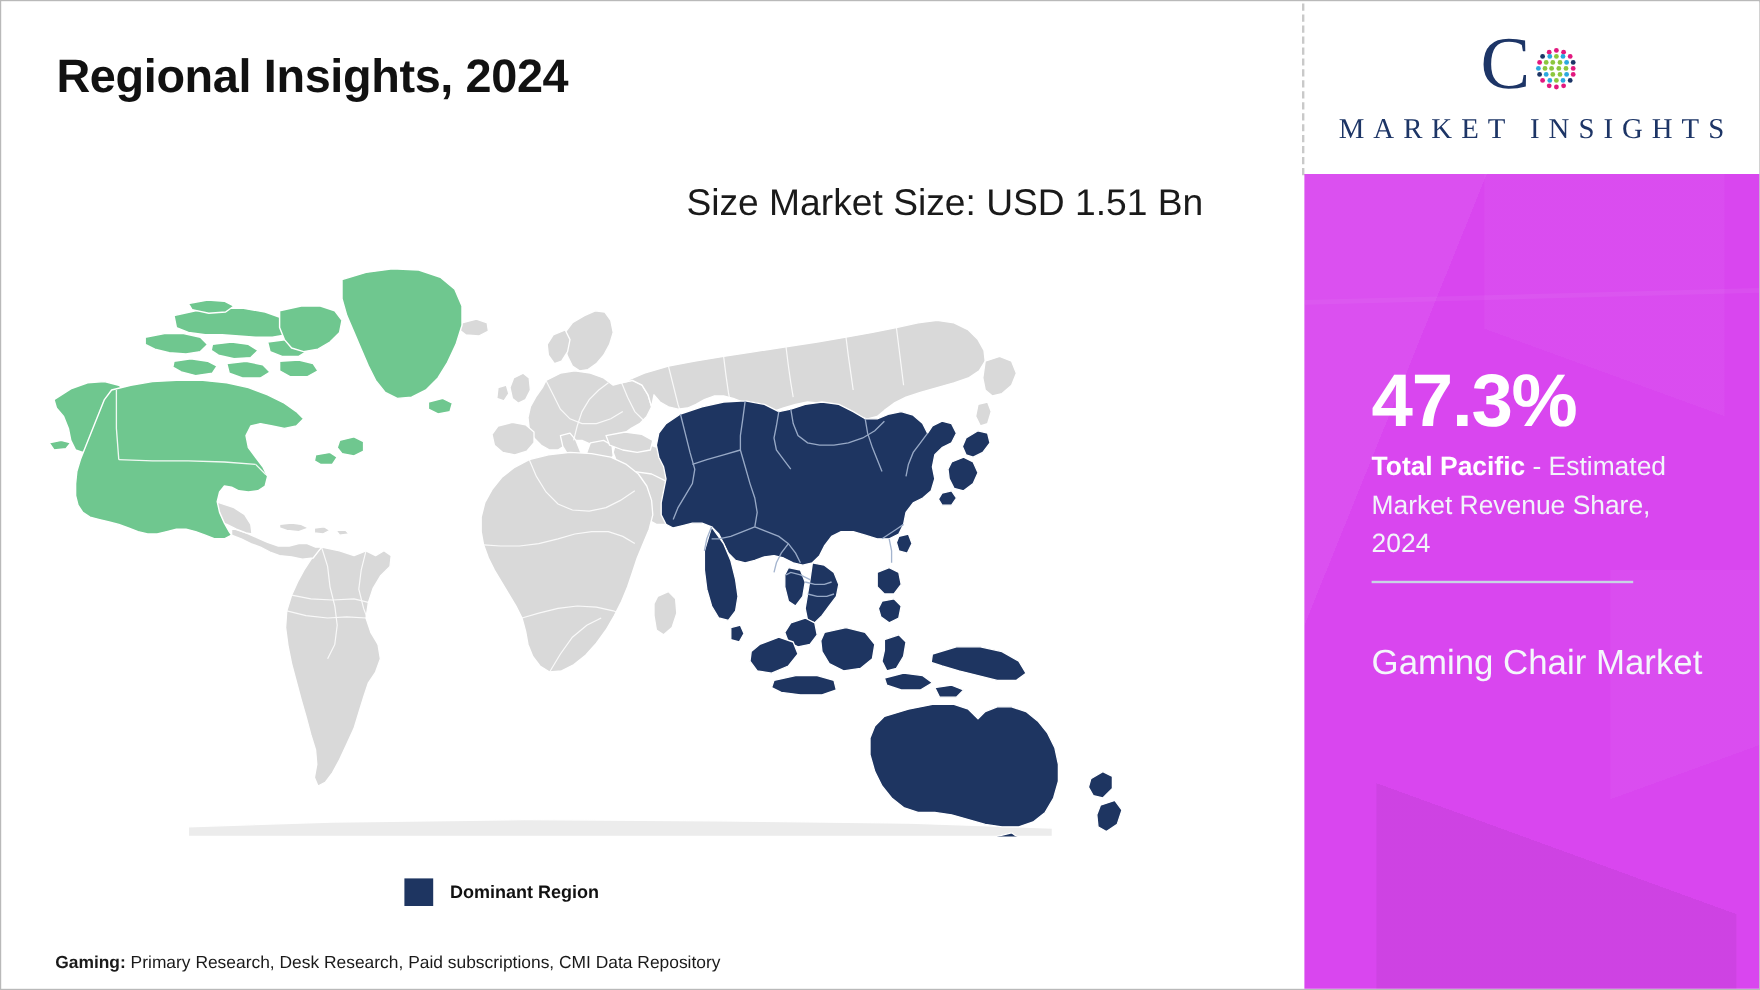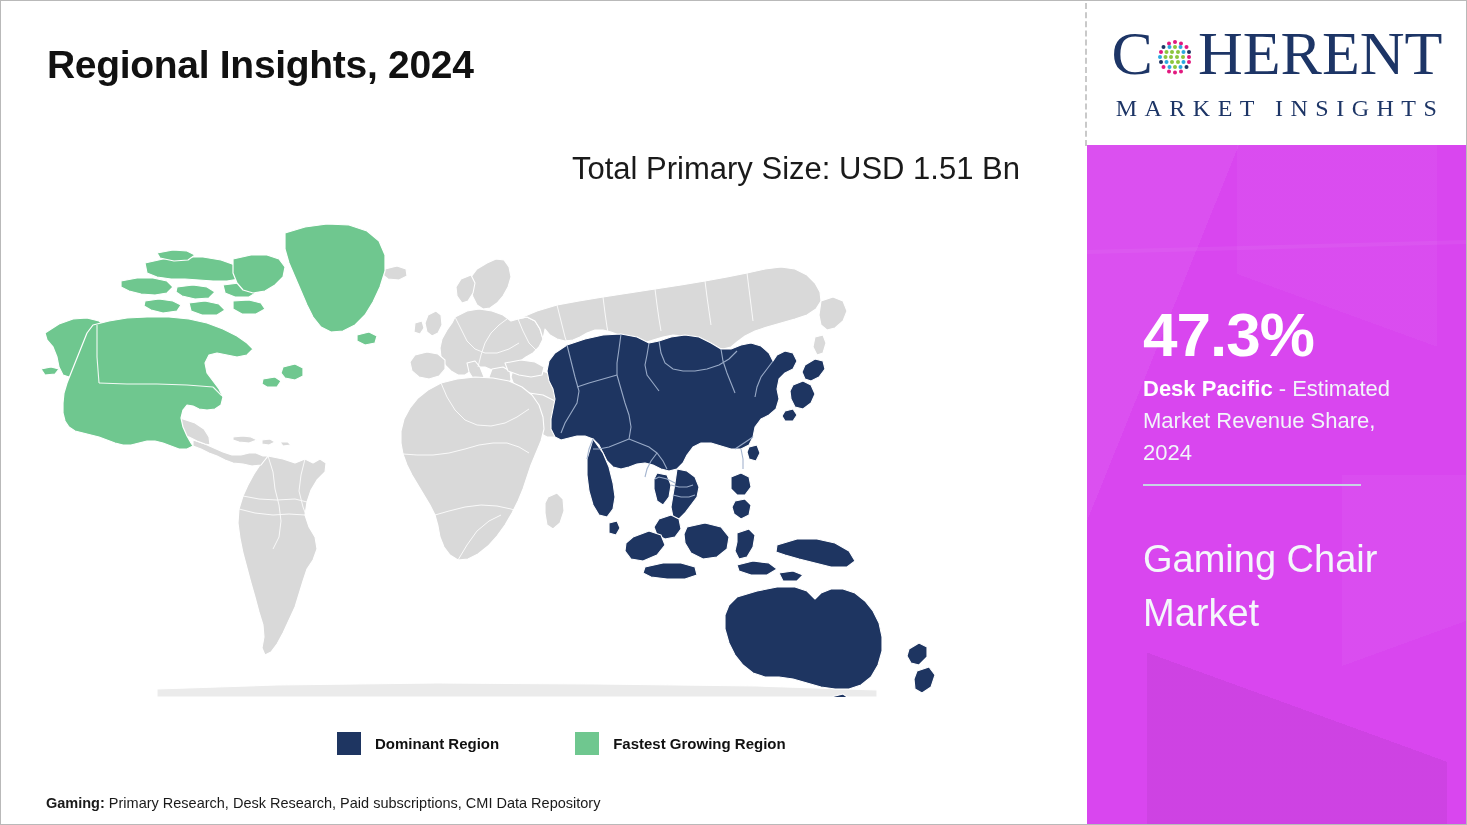--- a/index.html
+++ b/index.html
@@ -41,21 +41,21 @@
 
   
   .map-wrap{
     position:absolute;left:36px;top:196px;width:940px;height:500px;
   }
   .map-wrap svg{display:block;width:100%;height:100%;}
 
   
   .legend{
     position:absolute;left:336px;top:731px;
-    display:flex;align-items:center;gap:76px;
+    display:flex;align-items:center;gap:56px;
   }
   .legend-item{display:flex;align-items:center;gap:14px;}
   .legend-swatch{width:24px;height:23px;display:block;}
   .legend-swatch.dominant{background:#1e3561;}
   .legend-swatch.fastest{background:#6fc78f;}
   .legend-label{
     font-size:15px;font-weight:bold;color:#111111;white-space:nowrap;
   }
 
   
@@ -134,34 +134,34 @@
     position:absolute;left:56px;top:228px;width:282px;
     font-size:22px;color:#f2f5fa;line-height:1.45;font-weight:300;
   }
   .stat-desc b{font-weight:bold;color:#ffffff;}
   .stat-rule{
     position:absolute;left:56px;top:339px;width:218px;height:2px;
     background:#c8d3e4;
   }
   .stat-market{
     position:absolute;left:56px;top:388px;width:290px;
-    font-size:38px;color:#f4f7fb;line-height:1.42;font-weight:300;
+    font-size:29px;color:#f4f7fb;line-height:1.42;font-weight:300;
   }
 </style>
 </head>
 <body>
 
 <div class="page">
 
   <div class="left-panel">
 
     <div class="page-title">Regional Insights, 2024</div>
 
     <div class="market-size">
-      <span>Total Primary Size: </span><span class="ms-value">USD 1.51 Bn</span>
+      <span>Size Market Size: </span><span class="ms-value">USD 1.51 Bn</span>
     </div>
 
     <div class="map-wrap">
       <svg viewBox="0 0 940 500" preserveAspectRatio="xMidYMid meet">
 
         <g fill="#d9d9d9" stroke="#ffffff" stroke-width="1.1" stroke-linejoin="round">
 
           <path d="M231 259 L246 262 L258 266 L268 262 L276 266 L283 262 L289 266 L288 275 L280 283 L274 293 L270 305 L268 318 L272 330 L278 340 L280 352 L276 363 L270 372 L266 384 L262 397 L258 410 L252 423 L246 436 L240 447 L234 455 L228 458 L225 451 L227 440 L226 428 L222 415 L218 400 L214 386 L210 371 L206 356 L203 341 L201 326 L202 312 L206 299 L211 288 L217 277 L223 268 Z"></path>
 
           <path d="M156 243 L168 247 L177 251 L186 255 L195 258 L204 258 L212 256 L219 256 L226 259 L231 259 L224 268 L215 269 L206 267 L196 266 L188 263 L180 259 L172 256 L164 252 L156 249 Z"></path>
@@ -321,24 +321,20 @@
           <path d="M704 252 L706 262 L706 272"></path>
         </g>
 
       </svg>
     </div>
 
     <div class="legend">
       <div class="legend-item">
         <span class="legend-swatch dominant"></span>
         <span class="legend-label">Dominant Region</span>
-      </div>
-      <div class="legend-item">
-        <span class="legend-swatch fastest"></span>
-        <span class="legend-label">Fastest Growing Region</span>
       </div>
     </div>
 
     <div class="source">
       <b>Gaming:</b><span> Primary Research, Desk Research, Paid subscriptions, CMI Data Repository</span>
     </div>
 
   </div>
 
   <div class="v-dash"></div>
@@ -377,35 +373,34 @@
           <circle cx="10.5" cy="32" r="2.0" fill="#e2197f"></circle>
           <circle cx="16.5" cy="32" r="2.0" fill="#2ba9e0"></circle>
           <circle cx="22" cy="32" r="2.0" fill="#8cc63e"></circle>
           <circle cx="27.5" cy="32" r="2.0" fill="#2ba9e0"></circle>
           <circle cx="33.5" cy="32" r="2.0" fill="#1d3566"></circle>
           <circle cx="16" cy="36.5" r="2.0" fill="#e2197f"></circle>
           <circle cx="22" cy="37.5" r="2.0" fill="#e2197f"></circle>
           <circle cx="28" cy="36.5" r="2.0" fill="#e2197f"></circle>
         </g>
       </svg>
-      <span class="logo-rest">HERENT</span>
     </div>
     <div class="logo-sub">MARKET INSIGHTS</div>
   </div>
 
   <div class="stat-panel">
     <div class="tex tex1"></div>
     <div class="tex tex2"></div>
     <div class="tex tex3"></div>
     <div class="tex tex4"></div>
     <div class="tex tex5"></div>
 
     <div class="stat-inner">
       <div class="stat-pct">47.3%</div>
       <div class="stat-desc">
-        <b>Desk Pacific</b><span> - Estimated Market Revenue Share, 2024</span>
+        <b>Total Pacific</b><span> - Estimated Market Revenue Share, 2024</span>
       </div>
       <div class="stat-rule"></div>
       <div class="stat-market">Gaming Chair Market</div>
     </div>
   </div>
 
 </div>
 
 </body></html>

